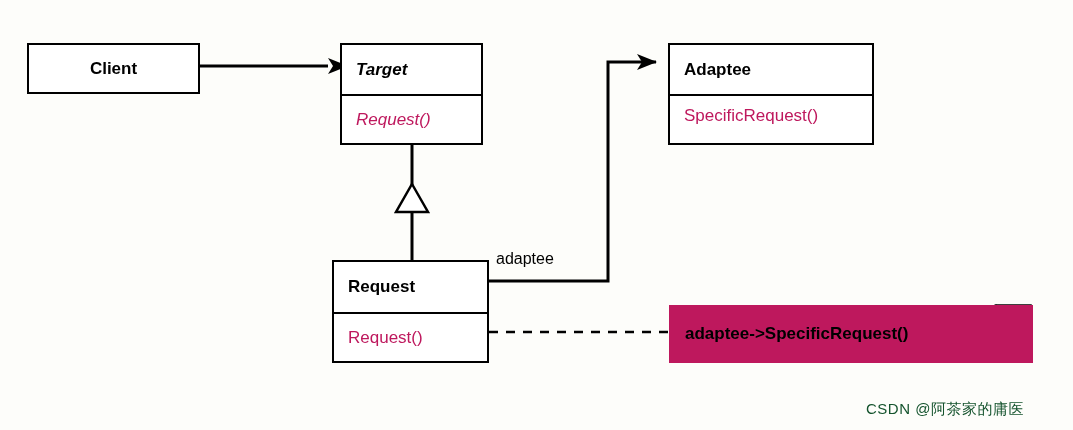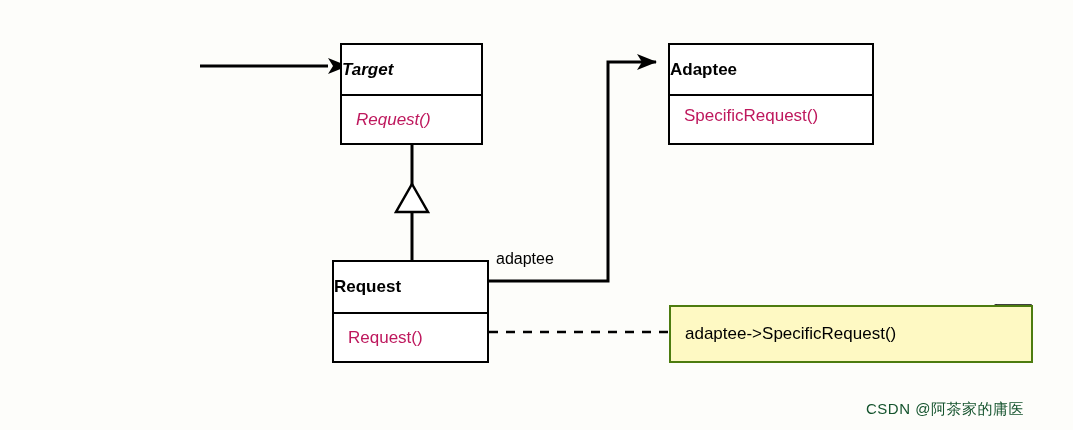--- a/index.html
+++ b/index.html
@@ -20,20 +20,21 @@
   }
   .uml-class {
     position: absolute;
     background: #ffffff;
     border: 2px solid #000000;
     box-sizing: border-box;
   }
   .cls-name {
     display: flex;
     align-items: center;
+    padding-left: 14px;
     font-size: 17px;
     font-weight: bold;
     color: #000;
     box-sizing: border-box;
   }
   .cls-name.abstract {
     font-style: italic;
   }
   .cls-divider {
     border-top: 2px solid #000;
@@ -54,23 +55,24 @@
     display: flex;
     align-items: center;
     justify-content: center;
     font-size: 17px;
     font-weight: bold;
     color: #000;
     height: 100%;
   }
   .note-box {
     position: absolute;
-    background: #fef9c3;
-    border: 2px solid #4d7c0f;
+    background: #be185d;
+    border: 2px solid #be185d;
     box-sizing: border-box;
+    font-weight: bold;
   }
   .note-text {
     position: absolute;
     left: 14px;
     top: 0;
     height: 100%;
     display: flex;
     align-items: center;
     font-size: 17px;
     color: #000;
@@ -125,20 +127,23 @@
       <circle cx="466" cy="332" r="6" fill="#ffffff" stroke="#000" stroke-width="2.5"></circle>
       <line x1="472" y1="332" x2="669" y2="332" stroke="#000" stroke-width="2.5" stroke-dasharray="9 8"></line>
     </g>
 
     <g>
       <polygon points="996,305 1031,305 1031,340" fill="#b0b0b0" stroke="#000" stroke-width="1.5"></polygon>
       <polygon points="997,306 1029,338 997,332" fill="#ffffff" stroke="#000" stroke-width="1.5"></polygon>
     </g>
   </svg>
 
+  <div class="uml-class" style="left:27px; top:43px; width:173px; height:51px;">
+    <div class="single-row">Client</div>
+  </div>
 
   <div class="uml-class" style="left:340px; top:43px; width:143px; height:102px;">
     <div class="cls-name abstract" style="height:49px;">Target</div>
     <div class="cls-divider cls-ops abstract" style="height:49px;">Request()</div>
   </div>
 
   <div class="uml-class" style="left:668px; top:43px; width:206px; height:102px;">
     <div class="cls-name" style="height:49px;">Adaptee</div>
     <div class="cls-divider cls-ops" style="height:41px;">SpecificRequest()</div>
   </div>

